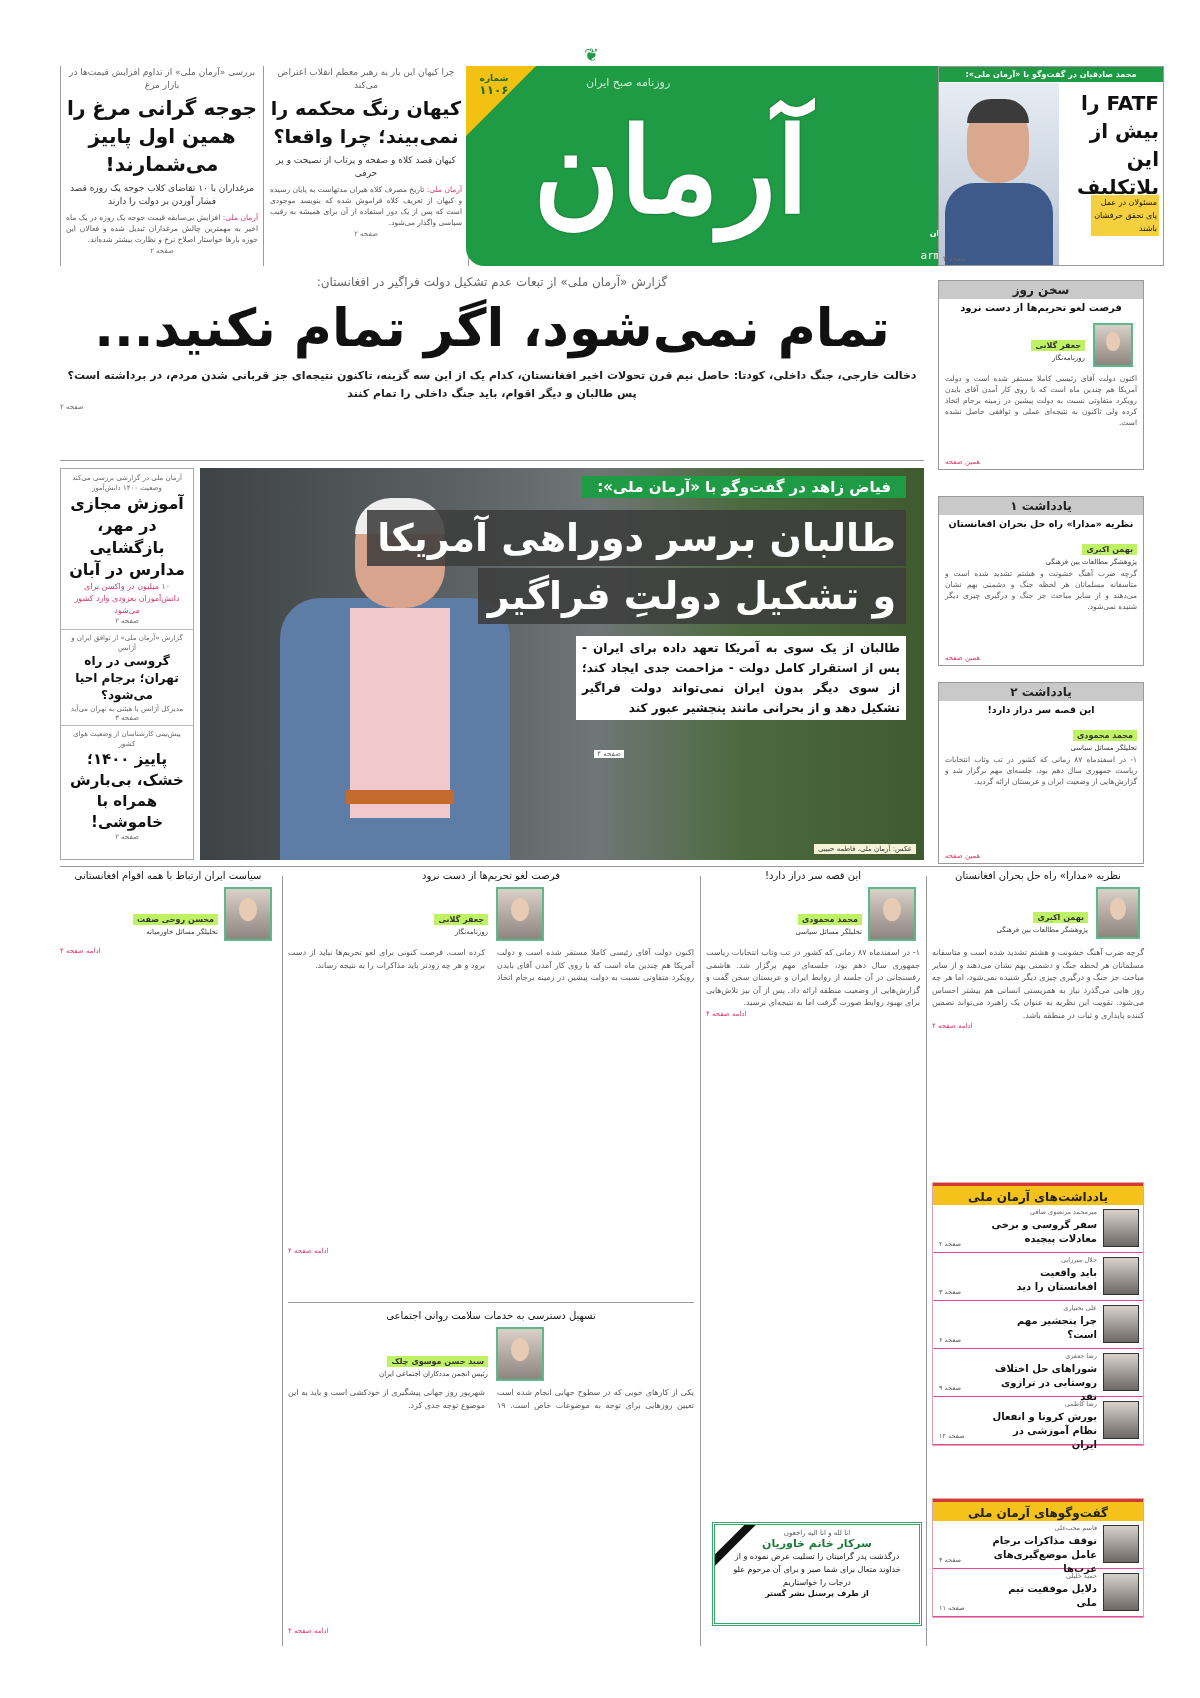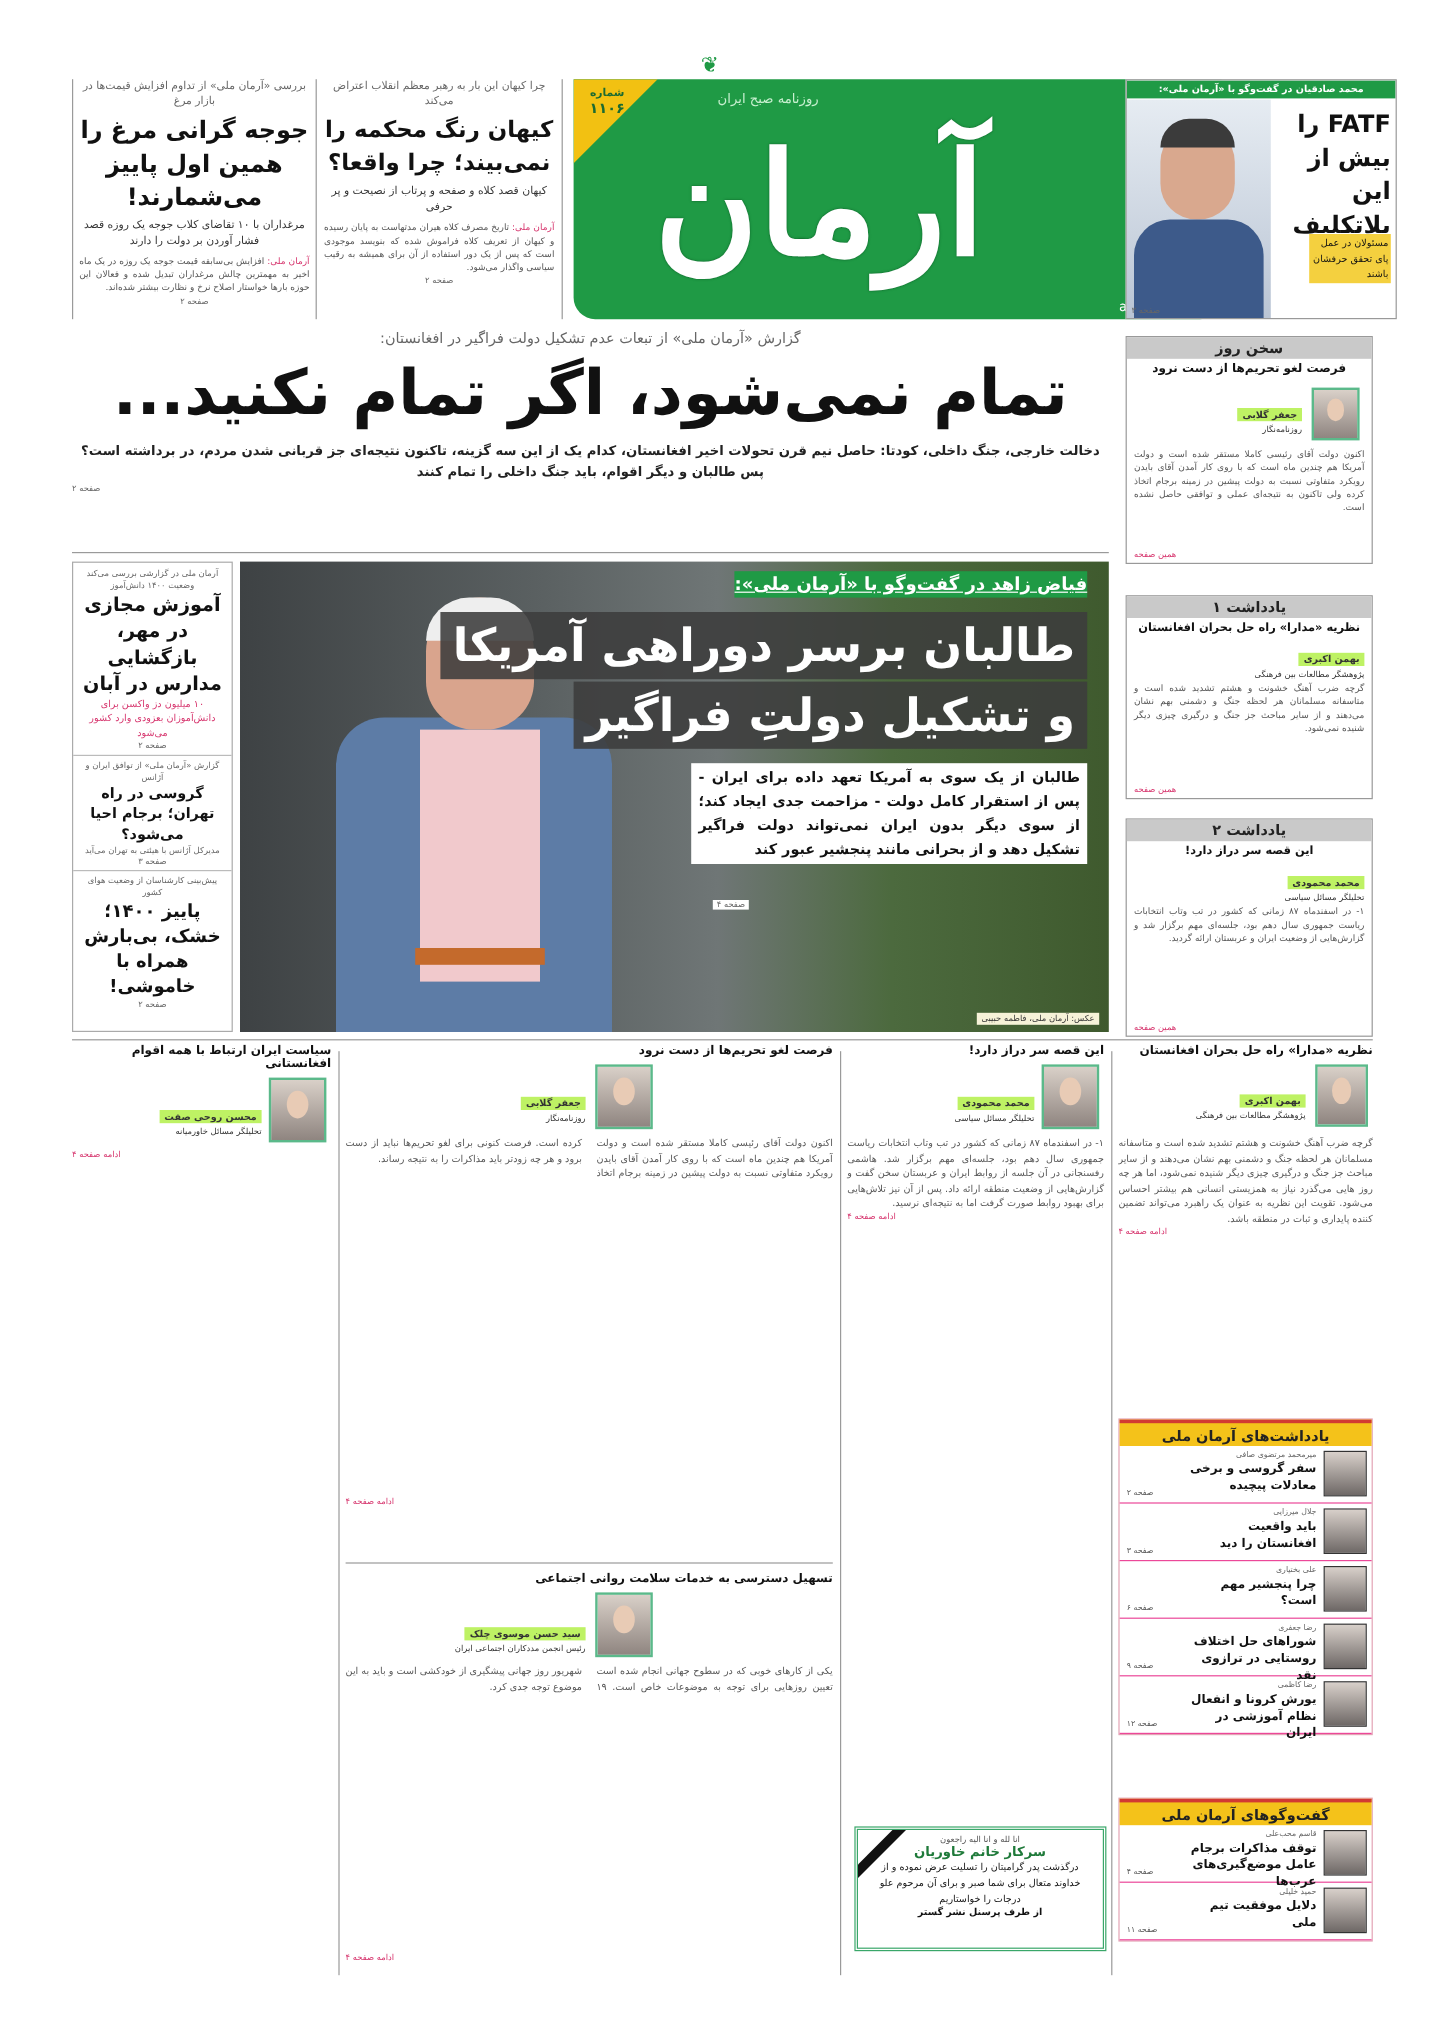--- a/index.html
+++ b/index.html
@@ -9,21 +9,21 @@
   .vrule { position: absolute; width: 1px; background: #9a9a9a; }
   .hrule { position: absolute; height: 1px; background: #9a9a9a; }
   .kicker { font-size: 9px; color: #666; text-align: center; line-height: 13px; }
   .hl { font-weight: bold; text-align: center; color: #111; }
   .sub { font-size: 9px; color: #333; text-align: center; line-height: 13px; }
   .body { font-size: 7.5px; color: #555; text-align: justify; line-height: 11px; }
   .lead-red { color: #d6336c; }
   .pageref { font-size: 7px; color: #666; text-align: center; }
   .pageref-red { font-size: 7px; color: #d6336c; }
   
-  .masthead { position: absolute; left: 478px; top: 66px; width: 540px; height: 200px; background: #1f9a45; border-radius: 0 0 18px 18px; overflow: hidden; }
+  .masthead { position: absolute; left: 466px; top: 66px; width: 540px; height: 200px; background: #1f9a45; border-radius: 0 0 18px 18px; overflow: hidden; }
   .issue-corner { position: absolute; left: 0; top: 0; width: 0; height: 0; border-top: 70px solid #f2c112; border-right: 70px solid transparent; }
   .issue-label { position: absolute; left: 8px; top: 6px; font-size: 9px; color: #1b6b32; font-weight: bold; text-align: center; width: 40px; line-height: 12px; }
   .logo-text { position: absolute; left: 40px; top: 20px; width: 330px; height: 170px; color: #fff; font-family: "DejaVu Serif", serif; font-size: 118px; font-weight: bold; line-height: 170px; text-align: center; letter-spacing: -4px; text-shadow: 0 0 2px #0c5a26; }
   .tagline { position: absolute; left: 120px; top: 10px; font-size: 11px; color: #c8f0d0; }
   .dateblock { position: absolute; right: 6px; top: 104px; width: 72px; color: #fff; font-size: 8px; line-height: 13px; text-align: right; }
   .dateblock .day { font-size: 14px; font-weight: bold; line-height: 18px; text-align: center; }
   .site { position: absolute; right: 6px; bottom: 4px; color: #fff; font-family: "DejaVu Sans Mono", monospace; font-size: 11px; direction: ltr; }
   .crown { position: absolute; left: 584px; top: 44px; font-size: 18px; color: #1f9a45; }
   
   .sidebox { position: absolute; border: 1px solid #999; background: #fff; }
@@ -31,26 +31,26 @@
   .author-tag { display: inline-block; background: #bef264; font-size: 8px; font-weight: bold; padding: 1px 4px; color: #333; }
   .avatar { position: absolute; background: linear-gradient(#d9d0c8, #8f8580); border: 2px solid #5bb98a; }
   .avatar::after { content: ""; position: absolute; left: 30%; top: 18%; width: 40%; height: 46%; border-radius: 50%; background: #e8cbb5; }
   .photo-main { position: absolute; left: 200px; top: 468px; width: 724px; height: 392px; background: linear-gradient(90deg,#3e4244 0%,#5b6162 35%,#6f7676 55%,#4c6a3e 75%,#3f5a2e 100%); overflow: hidden; }
   .figure { position: absolute; left: 60px; top: 30px; width: 270px; height: 362px; }
   .fig-head { position: absolute; left: 95px; top: 0; width: 90px; height: 110px; border-radius: 45px 45px 40px 40px; background: #d9a48d; }
   .fig-hair { position: absolute; left: 95px; top: 0; width: 90px; height: 36px; border-radius: 45px 45px 0 0; background: #eeeeee; }
   .fig-body { position: absolute; left: 20px; top: 100px; width: 230px; height: 262px; background: #5d7ca6; border-radius: 40px 40px 0 0; }
   .fig-shirt { position: absolute; left: 90px; top: 110px; width: 100px; height: 210px; background: #f1c9cc; }
   .fig-belt { position: absolute; left: 86px; top: 292px; width: 108px; height: 14px; background: #c46a2c; }
-  .green-kicker { position: absolute; right: 18px; top: 8px; background: #1f9a45; color: #fff; font-weight: bold; font-size: 15px; padding: 2px 0; text-decoration: underline; }
+  .green-kicker { position: absolute; right: 18px; top: 8px; background: #1f9a45; color: #fff; font-weight: bold; font-size: 15px; padding: 2px 15px; }
   .dark-hl { position: absolute; right: 18px; background: rgba(60,60,60,0.88); color: #fff; font-weight: bold; font-size: 38px; padding: 0 10px; line-height: 56px; }
   .lead-box { position: absolute; right: 18px; top: 168px; width: 330px; background: #fff; font-size: 12px; font-weight: bold; line-height: 20px; padding: 2px 6px; text-align: justify; color: #111; }
   .caption { position: absolute; right: 8px; bottom: 6px; background: #f6f2d8; font-size: 7px; color: #333; padding: 1px 4px; }
   .left-insert { position: absolute; left: 60px; top: 468px; width: 134px; height: 392px; background: #fff; border: 1px solid #aaa; }
-  .col-title { position: absolute; font-size: 10px; font-weight: bold; color: #111; text-align: right; }
+  .col-title { position: absolute; font-size: 10px; font-weight: normal; color: #111; text-align: center; }
   .textcol { position: absolute; }
   .yellow-head { background: #f4c21a; text-align: center; font-weight: bold; font-size: 12px; height: 22px; line-height: 22px; color: #222; border-top: 3px solid #d23a32; }
   .mini-item { position: relative; height: 48px; border-bottom: 1px solid #ec4899; }
   .mini-item .thumb { position: absolute; right: 4px; top: 4px; width: 36px; height: 38px; background: linear-gradient(#d8d0ca,#6e6866); border: 1px solid #333; }
   .mini-item .who { position: absolute; right: 46px; top: 3px; font-size: 6.5px; color: #666; }
   .mini-item .ttl { position: absolute; right: 46px; top: 13px; width: 110px; font-size: 10px; font-weight: bold; line-height: 14px; text-align: right; }
   .mini-item .pg { position: absolute; left: 6px; bottom: 4px; font-size: 6.5px; color: #555; }
   .obit { position: absolute; left: 712px; top: 1522px; width: 210px; height: 104px; border: 3px double #3aa76a; background: #fff; text-align: center; overflow: hidden; }
   .obit-ribbon { position: absolute; left: -18px; top: 14px; width: 70px; height: 8px; background: #111; transform: rotate(-45deg); }
 </style>

